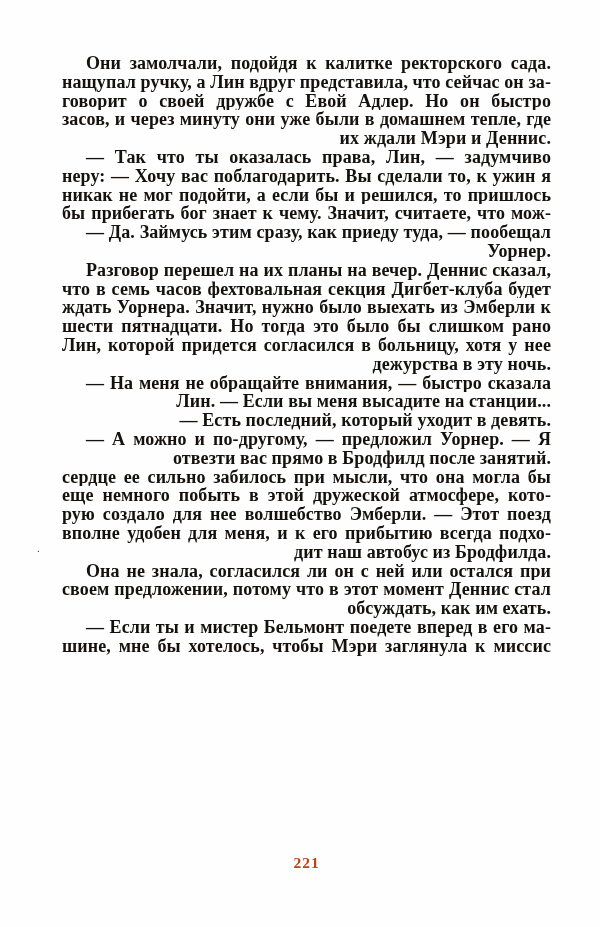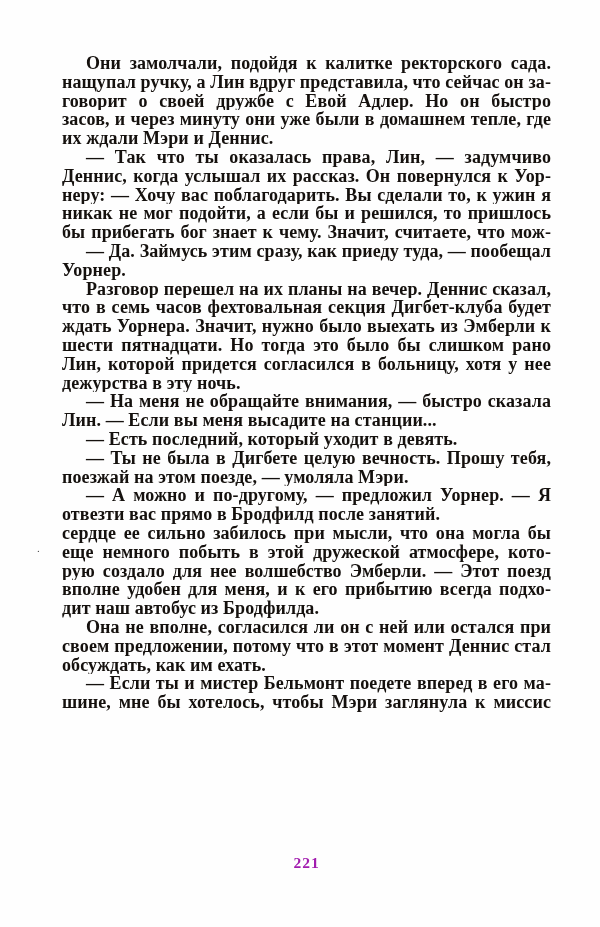--- a/index.html
+++ b/index.html
@@ -28,40 +28,40 @@
     line-height: 18.8px;
     font-weight: 700;
     color: #15110e;
     letter-spacing: 0.1px;
   }
   .paragraph {
     margin: 0;
     padding: 0;
   }
   .line {
-    text-align: left;
+    text-align: right;
     height: 18.8px;
     overflow: hidden;
   }
   .line.just {
     text-align: justify;
     text-align-last: justify;
   }
   .line.indent {
     text-indent: 24px;
   }
   .page-number {
     position: absolute;
     left: 62px;
     top: 854px;
     width: 489px;
     text-align: center;
     font-size: 15.5px;
     font-weight: 700;
-    color: #a21caf;
+    color: #c2410c;
     letter-spacing: 1px;
   }
   .scan-speck {
     position: absolute;
     left: 37px;
     top: 543px;
     font-size: 11px;
     color: #4a4a4a;
     line-height: 1;
   }
@@ -74,21 +74,20 @@
   <div class="text-block">
       <div class="paragraph">
         <div class="line indent just">Они замолчали, подойдя к калитке ректорского сада. Он</div>
         <div class="line just">нащупал ручку, а Лин вдруг представила, что сейчас он за-</div>
         <div class="line just">говорит о своей дружбе с Евой Адлер. Но он быстро открыл</div>
         <div class="line just">засов, и через минуту они уже были в домашнем тепле, где</div>
         <div class="line">их ждали Мэри и Деннис.</div>
       </div>
       <div class="paragraph">
         <div class="line indent just">— Так что ты оказалась права, Лин, — задумчиво сказал</div>
-        <div class="line just">Деннис, когда услышал их рассказ. Он повернулся к Уор-</div>
         <div class="line just">неру: — Хочу вас поблагодарить. Вы сделали то, к ужин я</div>
         <div class="line just">никак не мог подойти, а если бы и решился, то пришлось</div>
         <div class="line just">бы прибегать бог знает к чему. Значит, считаете, что мож-</div>
       </div>
       <div class="paragraph">
         <div class="line indent just">— Да. Займусь этим сразу, как приеду туда, — пообещал</div>
         <div class="line">Уорнер.</div>
       </div>
       <div class="paragraph">
         <div class="line indent just">Разговор перешел на их планы на вечер. Деннис сказал,</div>
@@ -99,36 +98,32 @@
         <div class="line">дежурства в эту ночь.</div>
       </div>
       <div class="paragraph">
         <div class="line indent just">— На меня не обращайте внимания, — быстро сказала</div>
         <div class="line">Лин. — Если вы меня высадите на станции...</div>
       </div>
       <div class="paragraph">
         <div class="line indent">— Есть последний, который уходит в девять.</div>
       </div>
       <div class="paragraph">
-        <div class="line indent just">— Ты не была в Дигбете целую вечность. Прошу тебя,</div>
-        <div class="line">поезжай на этом поезде, — умоляла Мэри.</div>
-      </div>
-      <div class="paragraph">
         <div class="line indent just">— А можно и по-другому, — предложил Уорнер. — Я могу</div>
         <div class="line">отвезти вас прямо в Бродфилд после занятий.</div>
       </div>
       <div class="paragraph">
         <div class="line just">сердце ее сильно забилось при мысли, что она могла бы</div>
         <div class="line just">еще немного побыть в этой дружеской атмосфере, кото-</div>
         <div class="line just">рую создало для нее волшебство Эмберли. — Этот поезд</div>
         <div class="line just">вполне удобен для меня, и к его прибытию всегда подхо-</div>
         <div class="line">дит наш автобус из Бродфилда.</div>
       </div>
       <div class="paragraph">
-        <div class="line indent just">Она не вполне, согласился ли он с ней или остался при</div>
+        <div class="line indent just">Она не знала, согласился ли он с ней или остался при</div>
         <div class="line just">своем предложении, потому что в этот момент Деннис стал</div>
         <div class="line">обсуждать, как им ехать.</div>
       </div>
       <div class="paragraph">
         <div class="line indent just">— Если ты и мистер Бельмонт поедете вперед в его ма-</div>
         <div class="line just">шине, мне бы хотелось, чтобы Мэри заглянула к миссис</div>
       </div>
     </div>
   <div class="page-number">221</div>
 </div>

